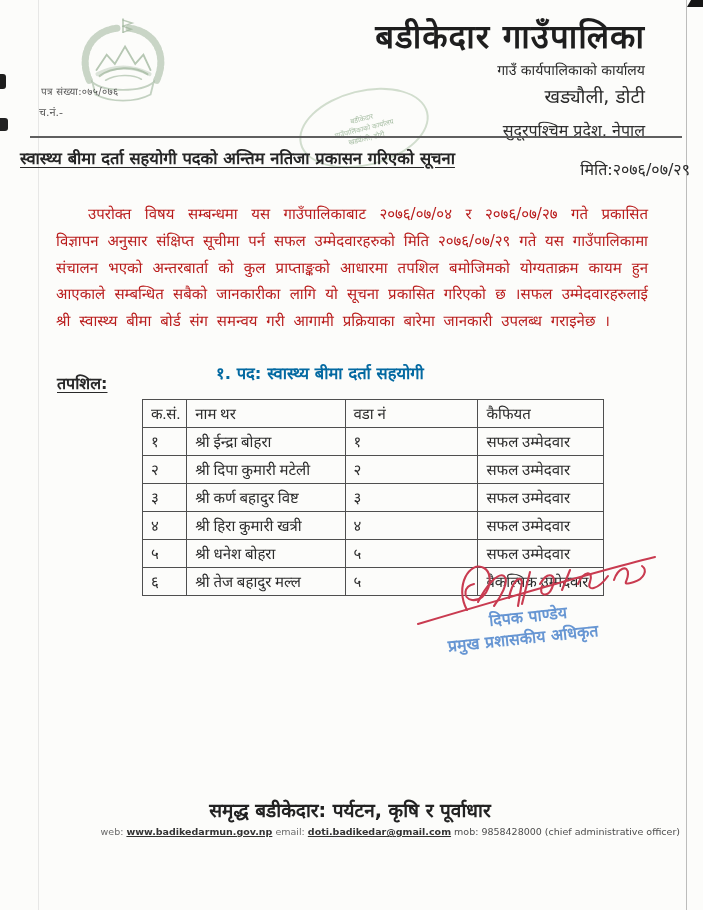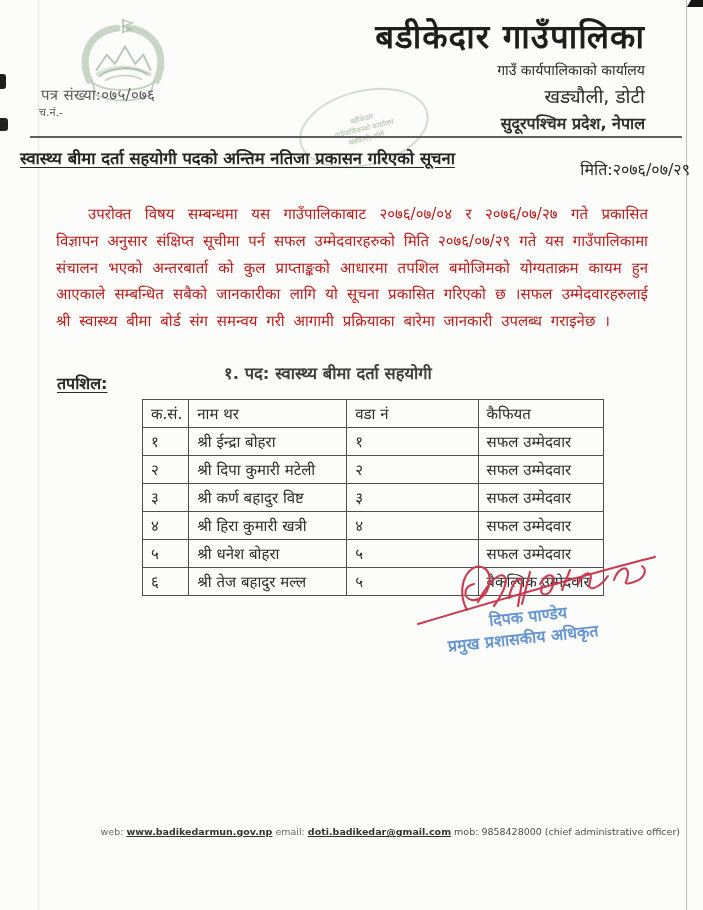--- a/index.html
+++ b/index.html
@@ -9,49 +9,49 @@
     font-family:"DejaVu Sans",sans-serif;color:#2e2e2e;
   }
   
   .corner-mark{position:absolute;top:0;right:0;width:18px;height:7px;background:#161616;transform:skewX(-30deg) translateX(4px);}
   .edge-mark-1{position:absolute;left:0;top:74px;width:6px;height:15px;background:#1d1d1d;border-radius:0 3px 3px 0;}
   .edge-mark-2{position:absolute;left:0;top:118px;width:8px;height:13px;background:#222;border-radius:0 3px 3px 0;}
   .scan-line-right{position:absolute;left:686px;top:0;width:1px;height:910px;background:rgba(110,110,110,.45);}
   .scan-line-left{position:absolute;left:38px;top:0;width:1px;height:910px;background:rgba(140,140,140,.18);}
   
   .emblem{position:absolute;left:72px;top:16px;width:102px;height:104px;opacity:.8;}
-  .letter-no{position:absolute;left:41px;top:84px;font-size:15px;color:#5a5a5a;letter-spacing:.3px;}
+  .letter-no{position:absolute;left:41px;top:84px;font-size:10px;color:#5a5a5a;letter-spacing:.3px;}
   .ref-no{position:absolute;left:39px;top:104px;font-size:11px;color:#5a5a5a;}
   .header-block{position:absolute;left:175px;top:18px;width:470px;text-align:right;}
   .muni-name{font-size:33px;font-weight:bold;color:#1e1e1e;letter-spacing:1px;line-height:1.15;}
   .office-name{font-size:14px;color:#2a2a2a;margin-top:4px;}
   .place{font-size:19px;color:#2a2a2a;margin-top:4px;}
-  .province{font-size:16px;color:#2f2f2f;margin-top:3px;font-weight:bold;}
+  .province{font-size:16px;color:#2f2f2f;margin-top:10px;}
   .header-rule{position:absolute;left:30px;top:136px;width:652px;border-top:2px solid #5f5f5f;}
   
   .stamp-wm{position:absolute;left:298px;top:90px;width:128px;height:72px;transform:rotate(-14deg);
     border:2px solid rgba(108,148,102,.30);border-radius:50%;
     display:flex;flex-direction:column;justify-content:center;align-items:center;gap:1px;}
   .stamp-wm span{font-size:7px;color:rgba(96,138,92,.55);white-space:nowrap;}
   
   .subject{position:absolute;left:20px;top:146px;width:670px;text-align:left;
     font-size:16.5px;font-weight:bold;color:#262626;}
   .subject span{text-decoration:underline;text-underline-offset:3px;}
   .date-line{position:absolute;left:20px;top:158px;width:670px;text-align:right;font-size:16px;color:#2c2c2c;}
   .body-para{position:absolute;left:56px;top:201px;width:592px;
     font-size:15px;line-height:26.8px;color:#b91c1c;
     text-align:justify;text-align-last:left;word-spacing:4px;text-indent:32px;}
   .details-label{position:absolute;left:57px;top:340px;font-size:16px;font-weight:bold;color:#292929;text-decoration:underline;text-underline-offset:3px;margin-top:32px;}
   .position-line{position:absolute;left:40px;top:361px;width:560px;text-align:center;
-    font-size:16.5px;font-weight:bold;color:#404040;padding-left:8px;}
+    font-size:16.5px;font-weight:bold;color:#0369a1;}
   
   .results{position:absolute;left:142px;top:399px;width:462px;border-collapse:collapse;
     font-size:15px;color:#2b2b2b;}
   .results th,.results td{border:1.4px solid #4f4f4f;padding:2px 6px 3px 8px;text-align:left;
-    font-weight:normal;height:22px;white-space:nowrap;}
+    font-weight:normal;height:22px;white-space:nowrap;font-family:Liberation Serif, serif;}
   .results th{font-size:15px;}
   .col-sn{width:38px;}.col-name{width:160px;}.col-ward{width:138px;}.col-remarks{width:126px;}
   
   .sig-svg{position:absolute;left:412px;top:546px;width:248px;height:86px;}
   .sig-name{position:absolute;left:438px;top:605px;width:180px;text-align:center;
     font-size:16px;font-weight:bold;transform:rotate(-6deg);}
   .sig-title{position:absolute;left:398px;top:627px;width:250px;text-align:center;
     font-size:16px;font-weight:bold;transform:rotate(-6deg);}
   .stamp-blue{color:#5b8ed0;opacity:.92;}
   
@@ -180,20 +180,21 @@
       <path d="M118,26 L110,58"></path>
       <path d="M128,38 C136,24 146,28 140,42 C136,52 126,50 130,40"></path>
       <path d="M150,44 L158,24"></path>
       <path d="M166,38 C172,24 182,24 178,36 C174,46 186,44 196,30"></path>
       <path d="M202,34 C206,22 216,18 216,28 C216,36 208,40 222,36 C232,33 236,24 230,20"></path>
     </g>
   </svg>
   <div class="sig-name stamp-blue">दिपक पाण्डेय</div>
   <div class="sig-title stamp-blue">प्रमुख प्रशासकीय अधिकृत</div>
 
+  <div class="footer-slogan">समृद्ध बडीकेदार: पर्यटन, कृषि र पूर्वाधार</div>
   <div class="footer-contact">
     <span class="lbl">web:</span>
     <span class="lnk">www.badikedarmun.gov.np</span>
     <span class="lbl">email:</span>
     <span class="lnk">doti.badikedar@gmail.com</span>
     <span>mob: 9858428000 (chief administrative officer)</span>
   </div>
 
 </div>
 

